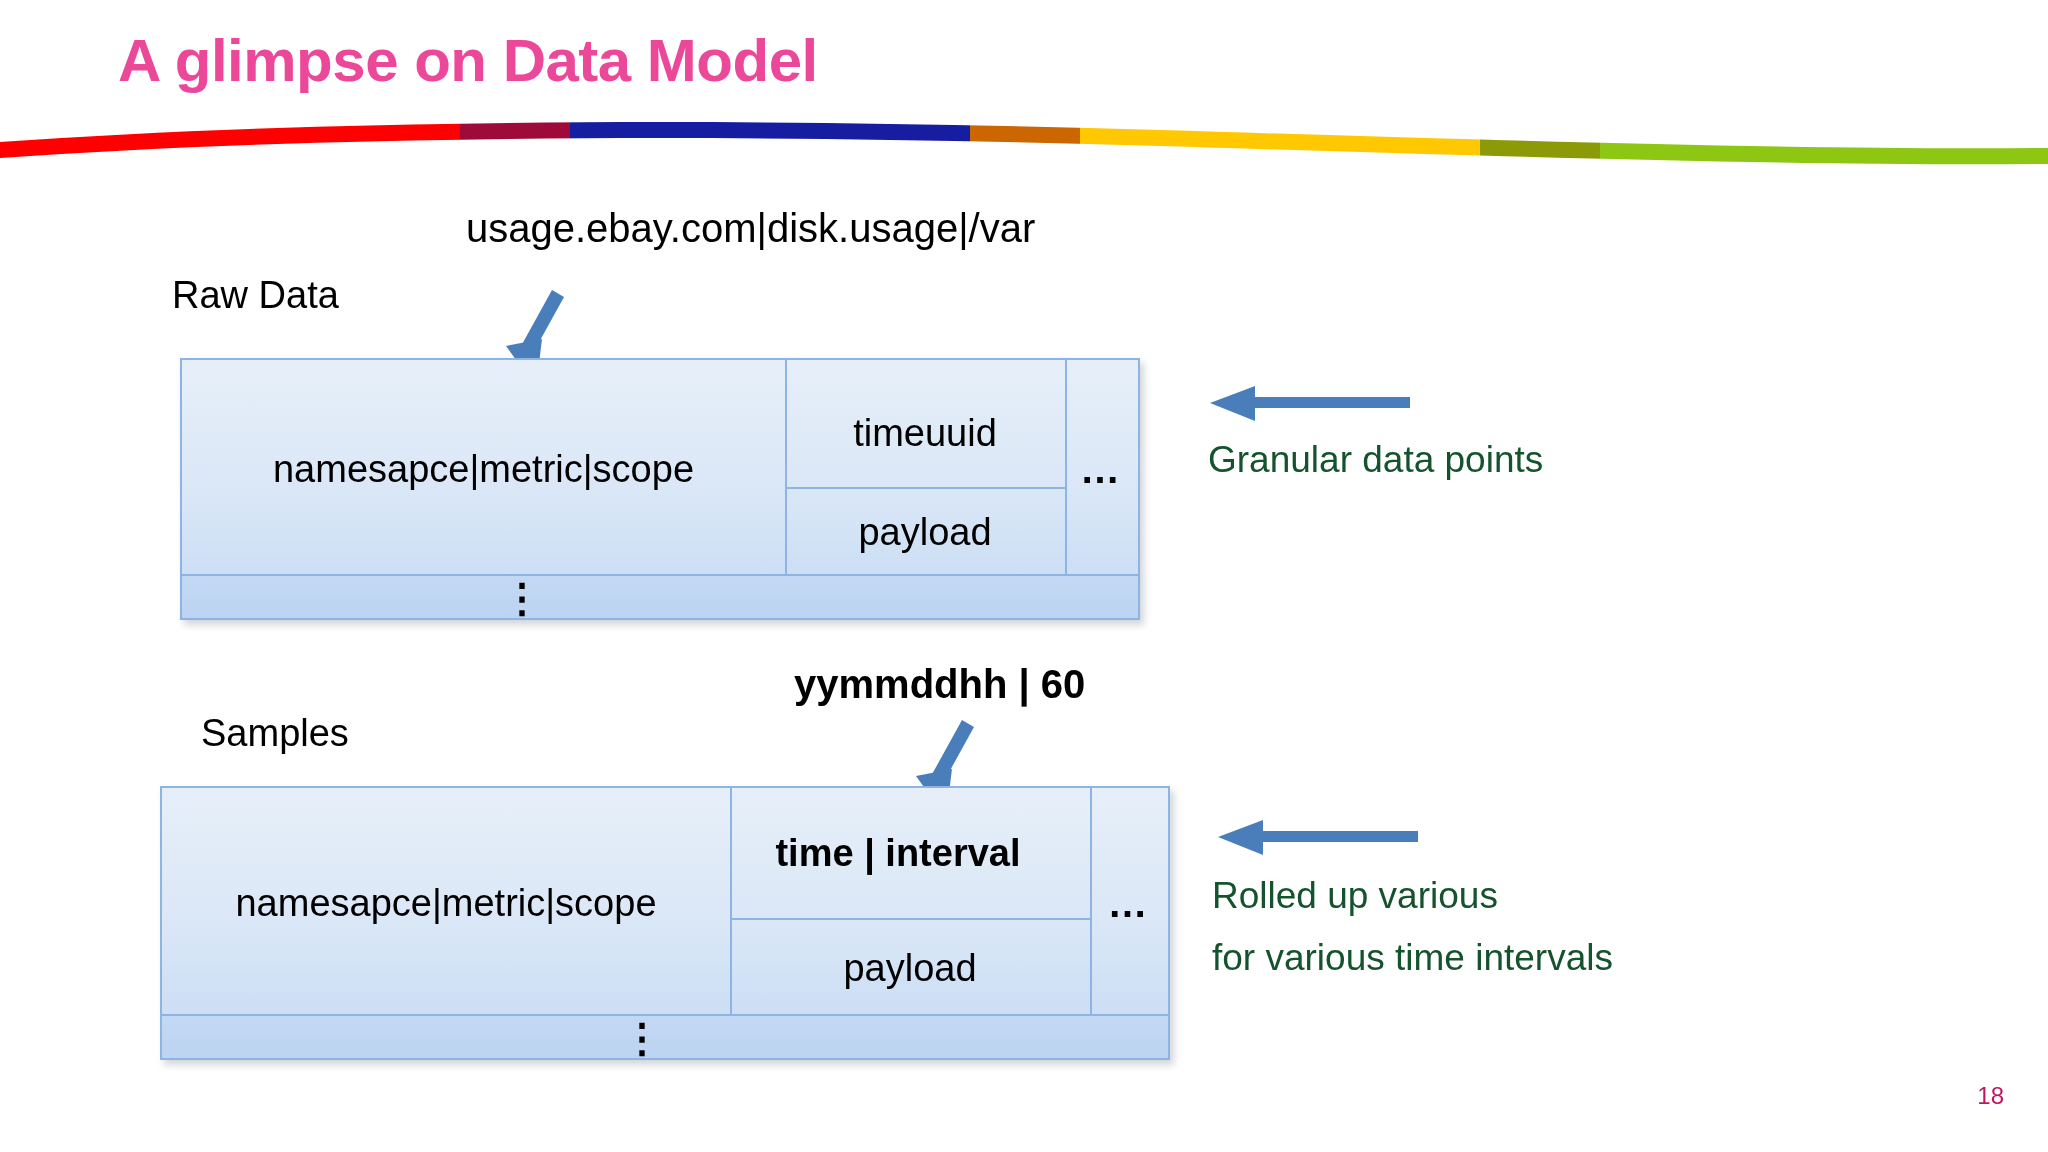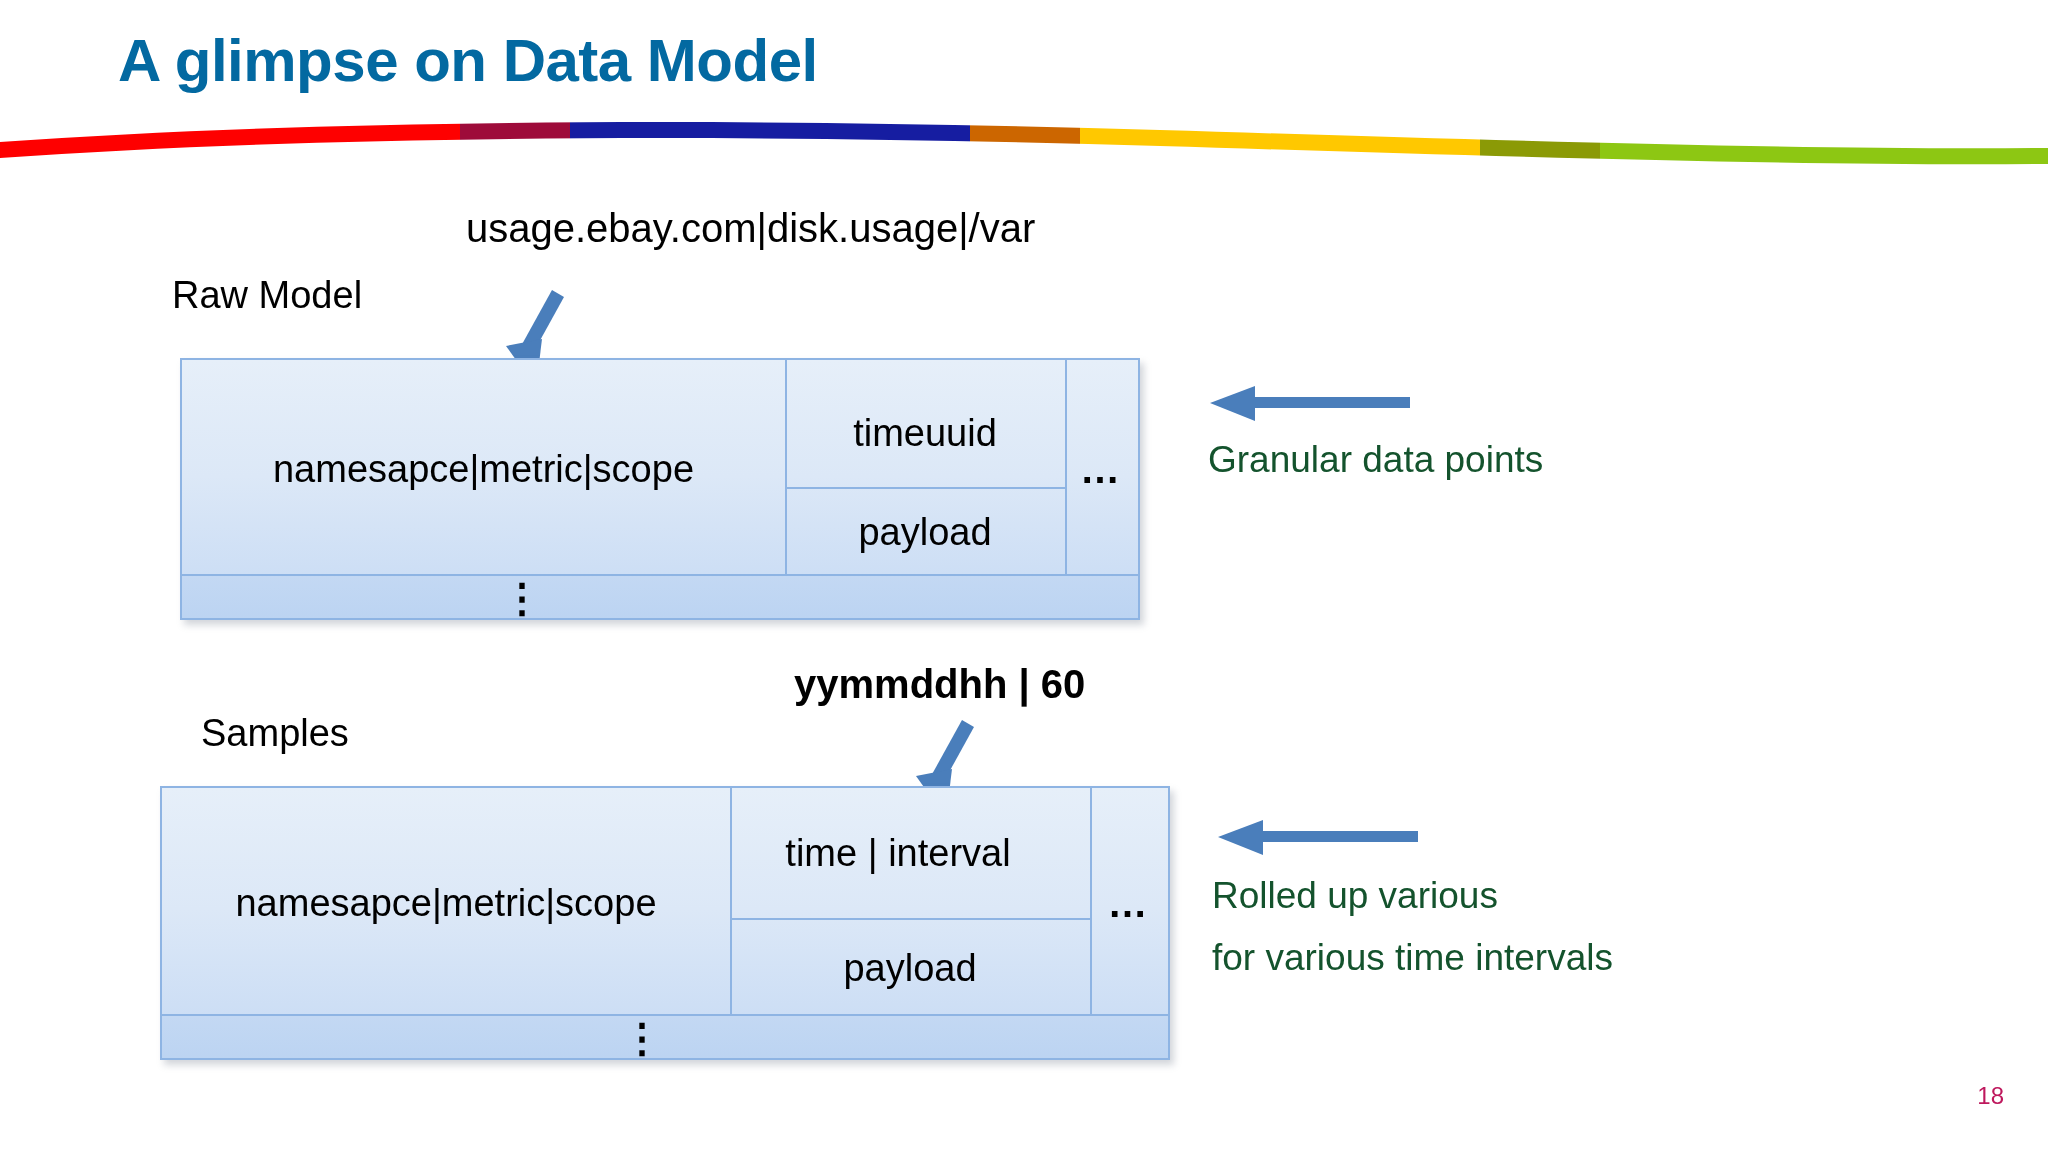--- a/index.html
+++ b/index.html
@@ -16,21 +16,21 @@
     color: #000000;
   }
 
   
   #slide-title {
     position: absolute;
     left: 118px;
     top: 26px;
     font-size: 60px;
     font-weight: bold;
-    color: #0369a1;
+    color: #ec4899;
     letter-spacing: -0.5px;
     white-space: nowrap;
   }
 
   
   #ribbon {
     position: absolute;
     left: 0;
     top: 120px;
     width: 2048px;
@@ -154,21 +154,21 @@
     <rect x="570" y="-10" width="400" height="80" fill="#161DA1"></rect>
     <rect x="970" y="-10" width="110" height="80" fill="#CC6600"></rect>
     <rect x="1080" y="-10" width="400" height="80" fill="#FFC800"></rect>
     <rect x="1480" y="-10" width="120" height="80" fill="#8B9A06"></rect>
     <rect x="1600" y="-10" width="460" height="80" fill="#8DC713"></rect>
   </g>
 </svg>
 
 <div class="plain-label" style="left:466px; top:206px; font-size:40px;">usage.ebay.com|disk.usage|/var</div>
 
-<div class="plain-label" style="left:172px; top:274px; font-size:38px;">Raw Model</div>
+<div class="plain-label" style="left:172px; top:274px; font-size:38px;">Raw Data</div>
 
 <svg class="arrow-svg" style="left:500px; top:288px; width:110px; height:110px;" viewBox="0 0 110 110">
   <g fill="#4A7EBB">
     <path d="M52,2 L64,9 L27,76 L15,69 Z"></path>
     <path d="M6,58 L36,100 L42,51 Z"></path>
   </g>
 </svg>
 
 <div class="data-table" style="left:180px; top:358px; width:960px; height:262px;">
 
@@ -213,21 +213,21 @@
 
 <div class="data-table" style="left:160px; top:786px; width:1010px; height:274px;">
 
   <div class="tbl-main" style="height:230px;">
     <div class="vdiv" style="left:568px; height:230px;"></div>
     <div class="vdiv" style="left:928px; height:230px;"></div>
     <div class="hdiv" style="left:568px; top:130px; width:360px;"></div>
 
     <div class="cell cell-key" style="left:0; top:0; width:568px; height:230px;">namesapce|metric|scope</div>
 
-    <div class="cell" style="left:568px; top:0; width:336px; height:130px;">time | interval</div>
+    <div class="cell" style="left:568px; top:0; width:336px; height:130px;font-weight:bold;">time | interval</div>
 
     <div class="cell" style="left:568px; top:130px; width:360px; height:100px;">payload</div>
 
     <div class="cell ellipsis-h" style="left:928px; top:0; width:78px; height:230px;">…</div>
   </div>
 
   <div class="tbl-ellipsis-row" style="height:44px;">
     <div class="ellipsis-v" style="left:480px; top:22px;">⋮</div>
   </div>
 </div>

